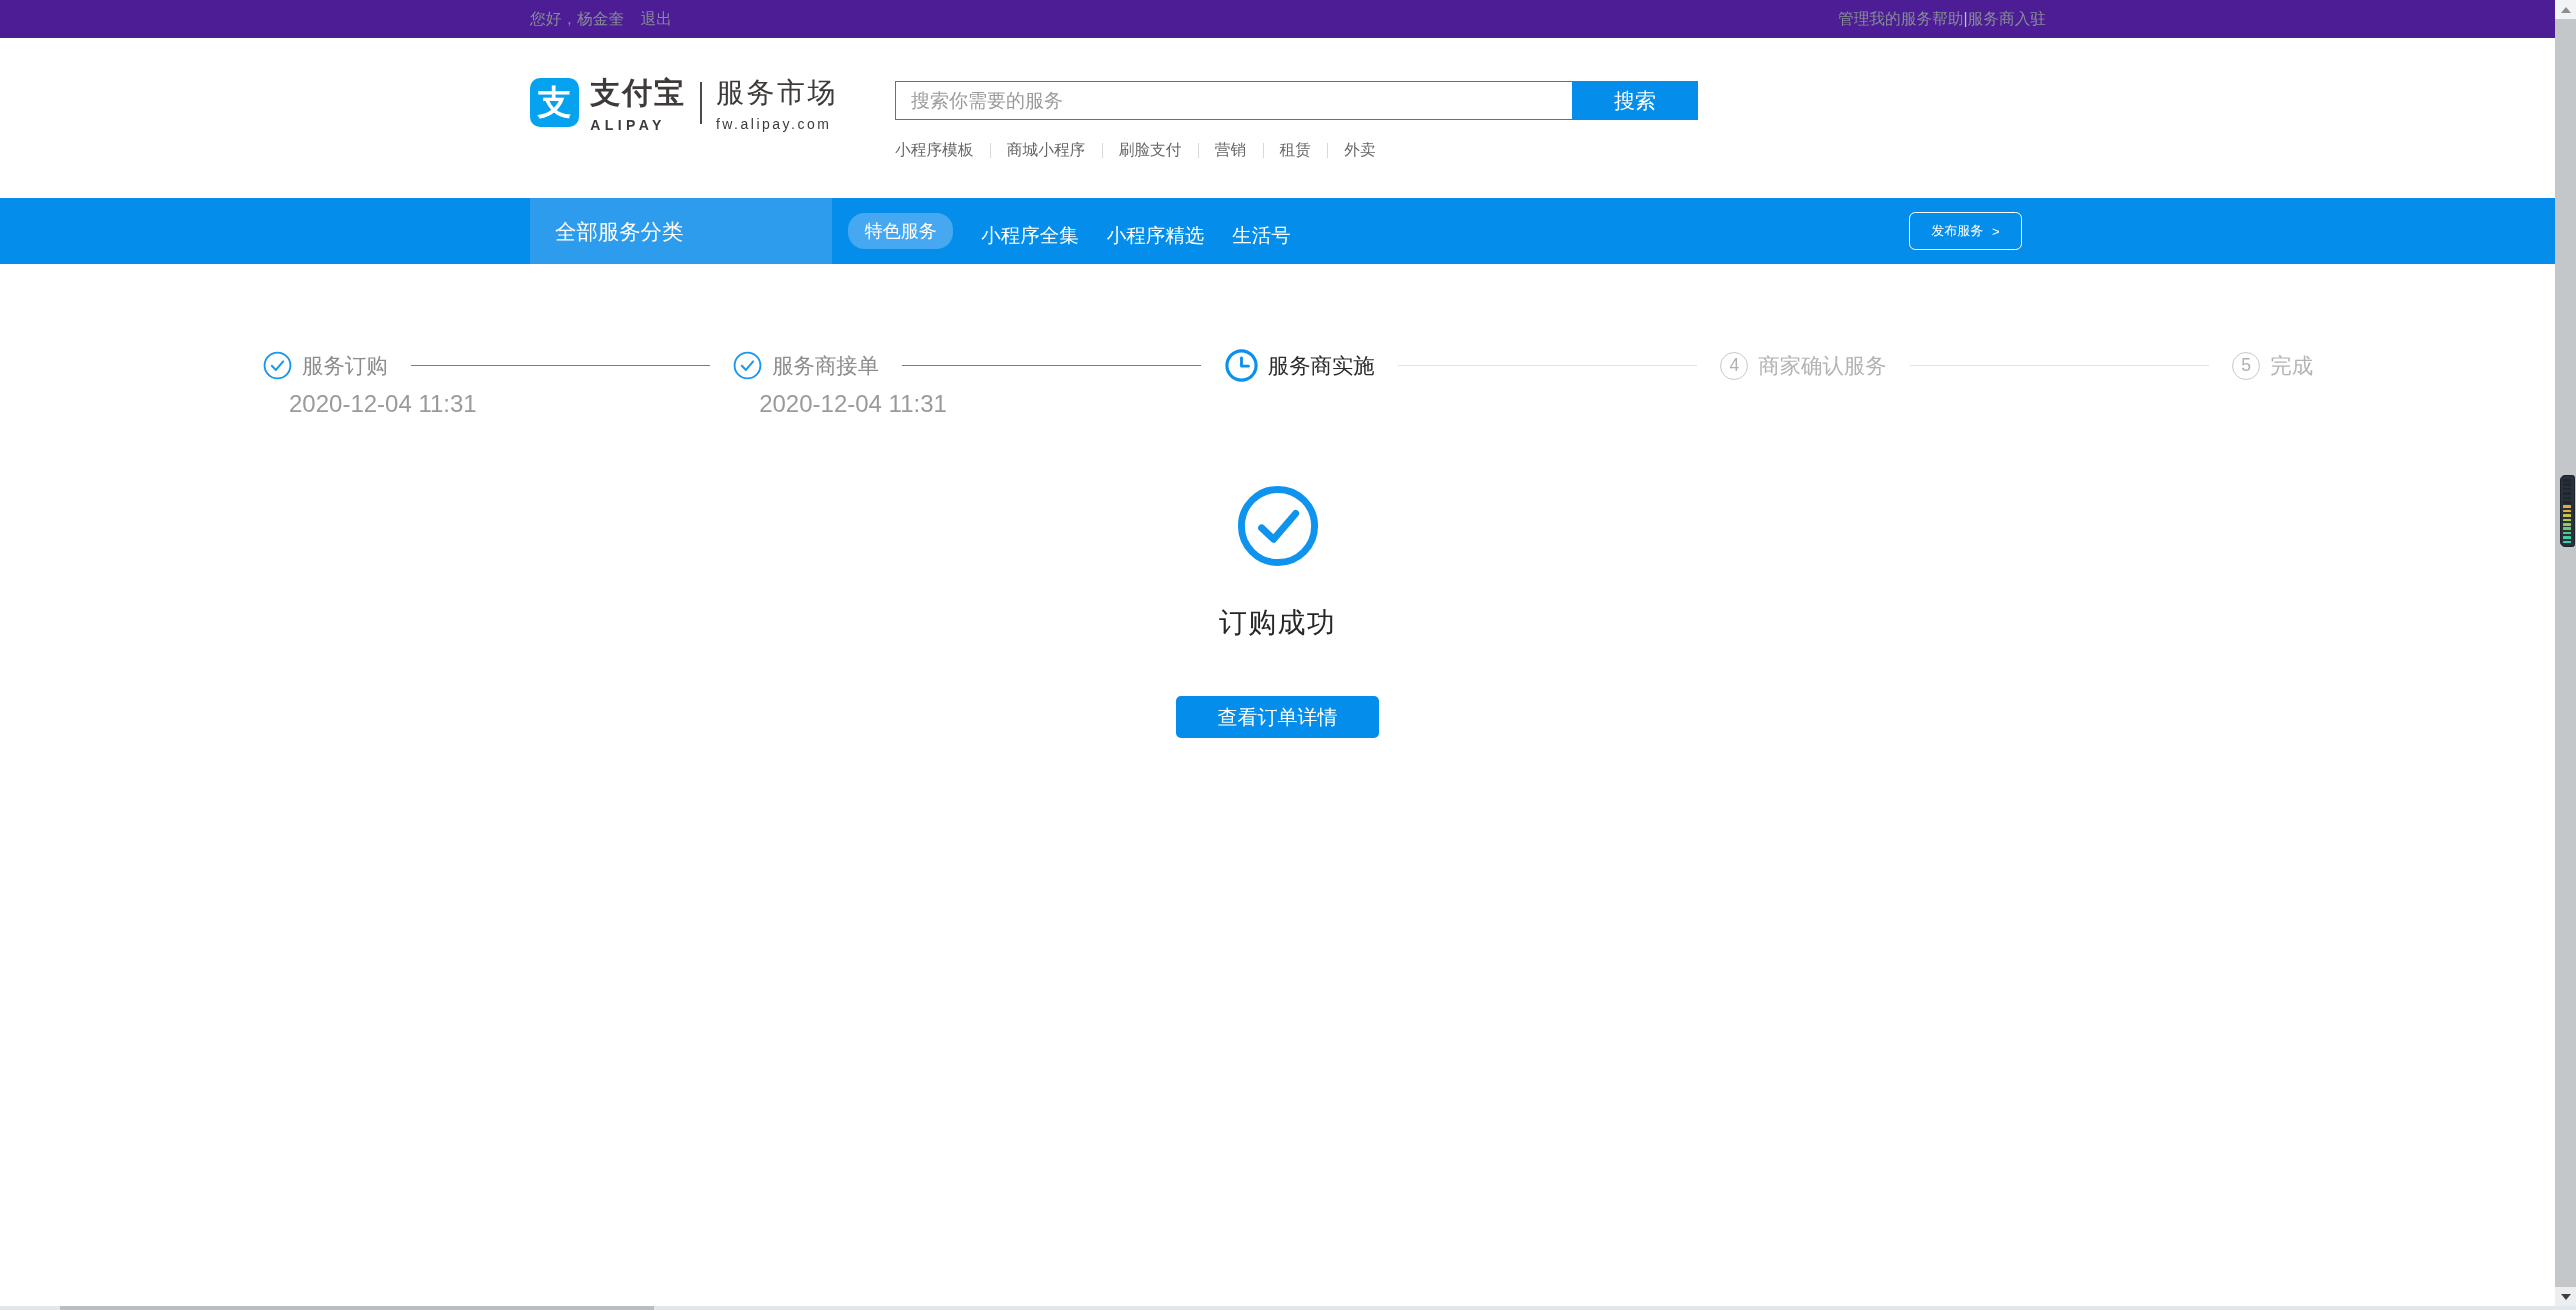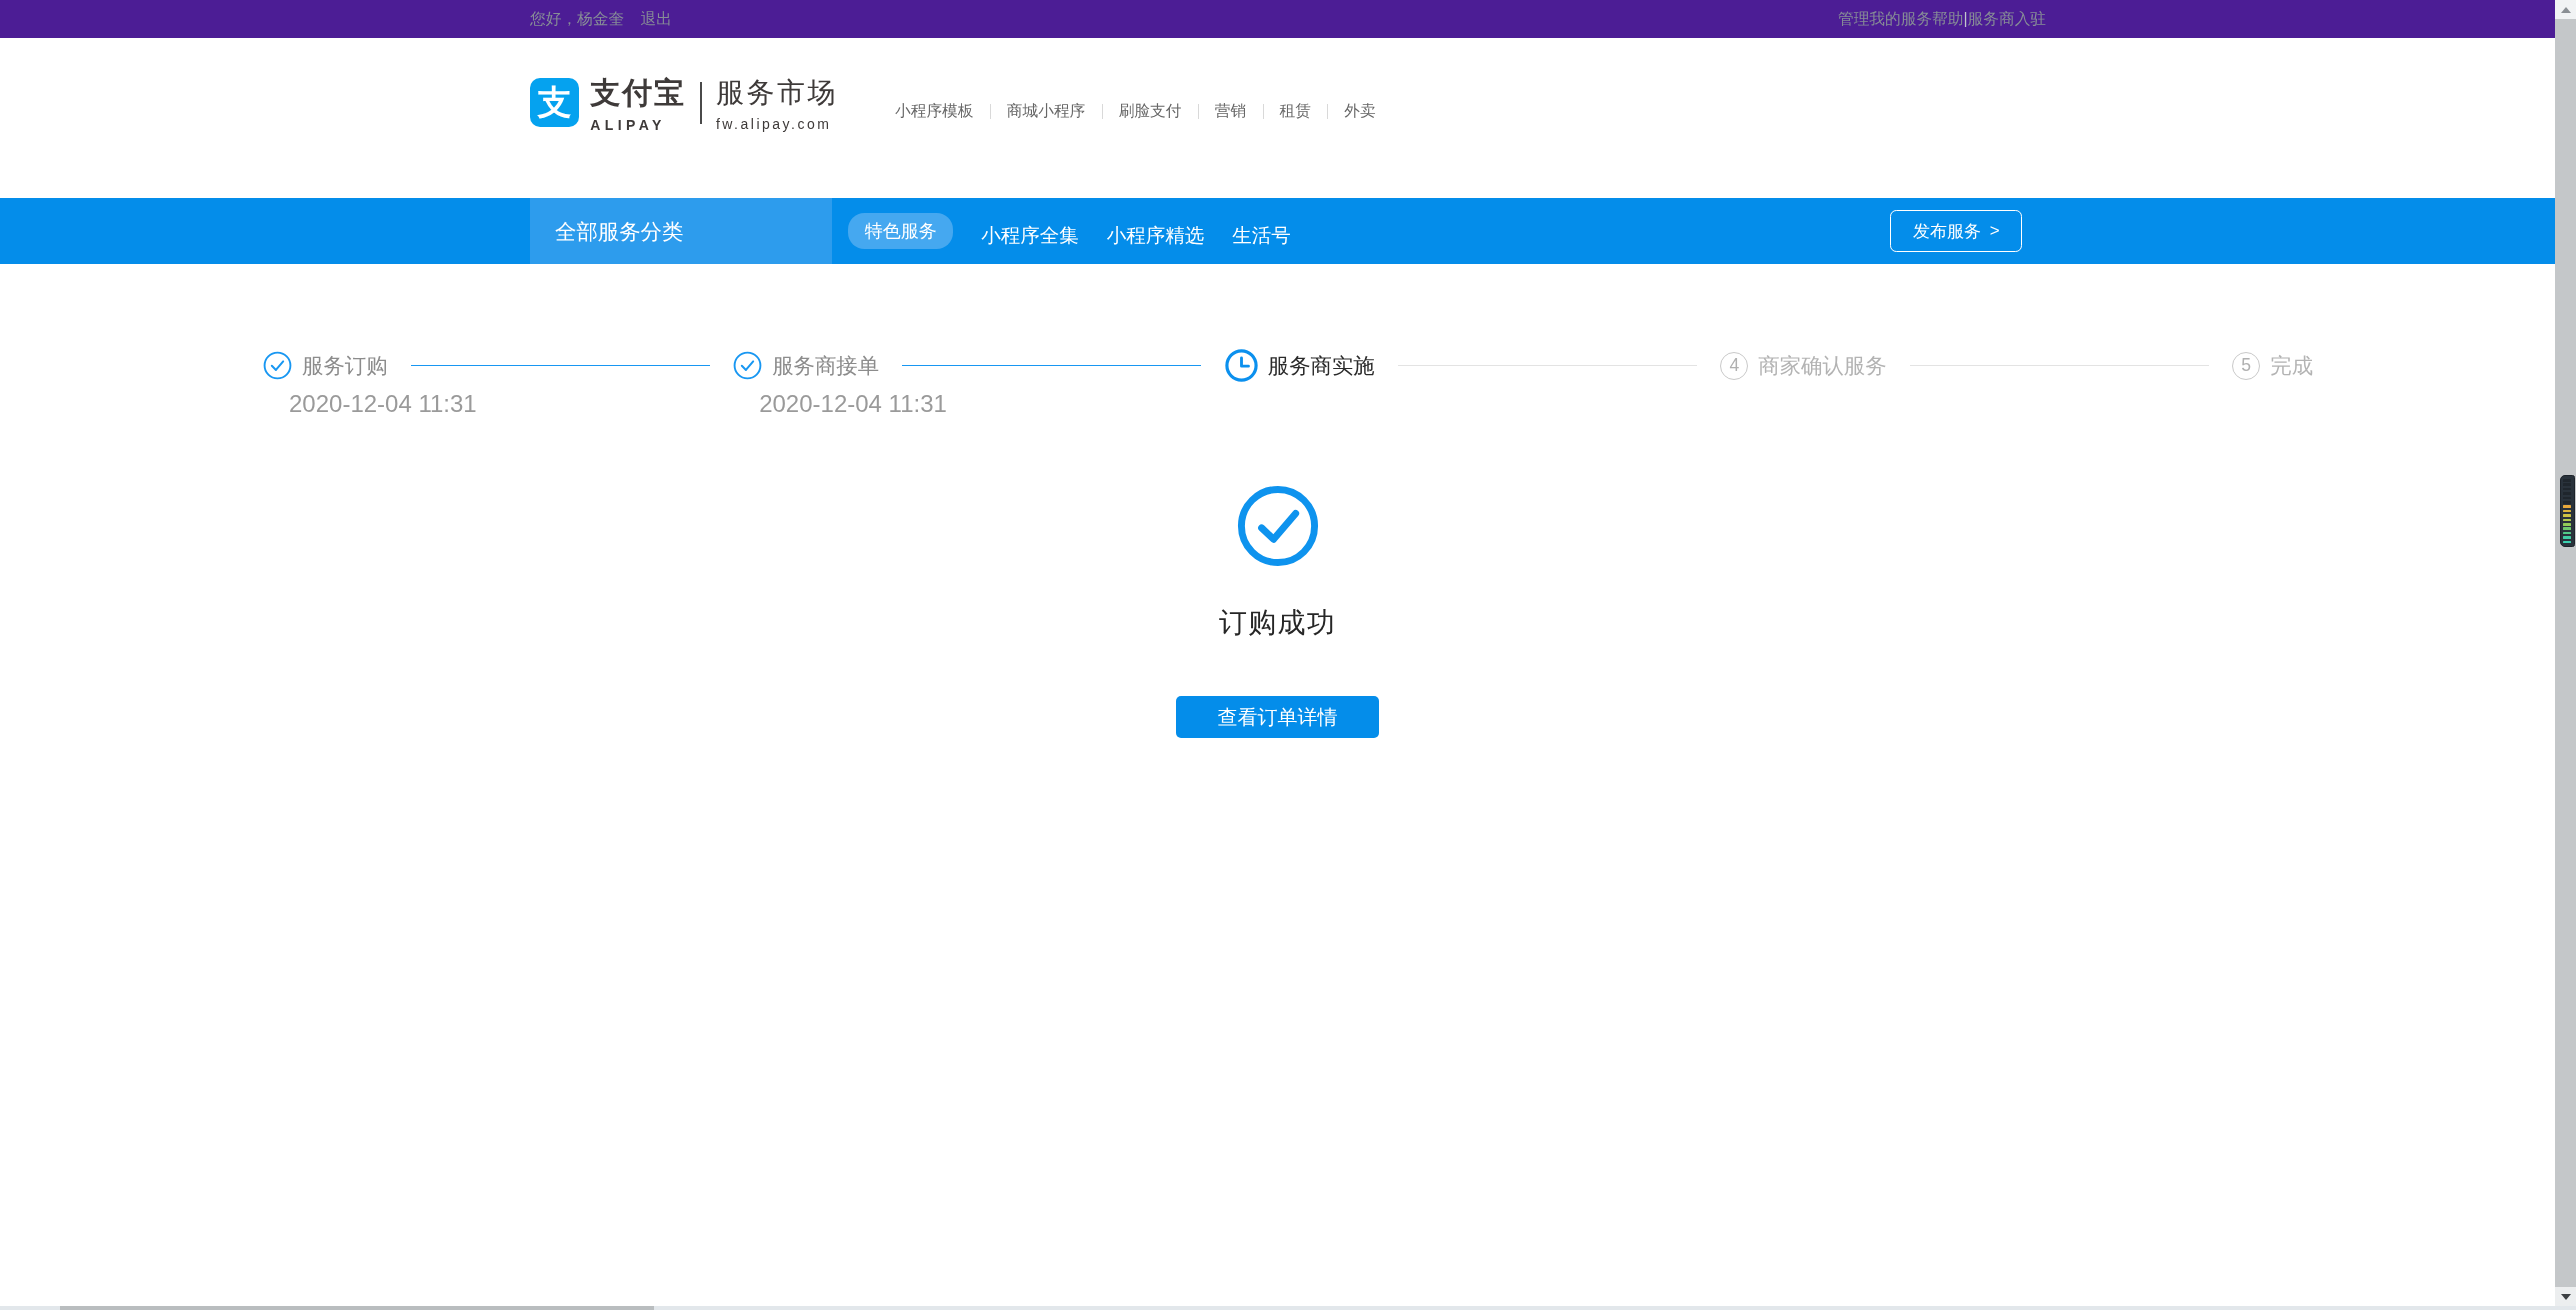--- a/index.html
+++ b/index.html
@@ -54,21 +54,21 @@
     display:flex; align-items:center; padding-left:25px; cursor:pointer;
   }
   .nav-menu { display:flex; align-items:flex-end; margin-left:16.4px; gap:28px; }
   .nav-pill {
     background:#45a8f0; color:#fff; font-size:18px; padding:6.3px 16.4px;
     border-radius:16.4px; cursor:pointer;
   }
   .nav-link { color:#fff; font-size:19.5px; text-decoration:none; cursor:pointer; }
   .publish-btn {
     margin-left:auto; margin-right:24px; background:transparent; border:1.9px solid #ffffff;
-    border-radius:6.3px; color:#fff; font-size:17px; padding:8.8px 21.4px; cursor:pointer;
+    border-radius:6.3px; color:#fff; font-size:13px; padding:8.8px 21.4px; cursor:pointer;
     font-family:inherit; display:flex; align-items:center; gap:8.8px;
   }
 
   
   .stepper { width:2050px; margin:64px auto 0; display:flex; align-items:center; height:75px;gap:12px; }
   .step { display:flex; align-items:center; position:relative; flex:none; }
   .step-label { margin-left:10px; font-size:21.4px; color:#8c8c8c; white-space:nowrap; }
   .step.active .step-label { color:#2b2b2b; }
   .step.todo .step-label { color:#b3b3b3; }
   .step-time { position:absolute; left:26px; top:39px; font-size:24px; color:#9a9a9a; white-space:nowrap; }
@@ -140,20 +140,24 @@
         <div class="en">ALIPAY</div>
       </div>
       <div class="logo-sep"></div>
       <div class="logo-market">
         <div class="cn">服务市场</div>
         <div class="en">fw.alipay.com</div>
       </div>
     </div>
 
     <div class="search-area">
+      <div class="search-box">
+        <input class="search-input" type="text" placeholder="搜索你需要的服务" style="">
+        <button class="search-btn">搜索</button>
+      </div>
       <div class="hot-links">
         <a>小程序模板</a>
         <span class="hl-sep"></span>
         <a>商城小程序</a>
         <span class="hl-sep"></span>
         <a>刷脸支付</a>
         <span class="hl-sep"></span>
         <a>营销</a>
         <span class="hl-sep"></span>
         <a>租赁</a>

